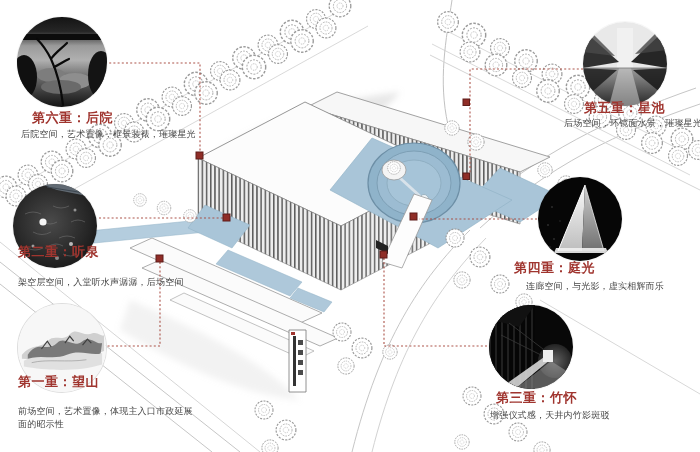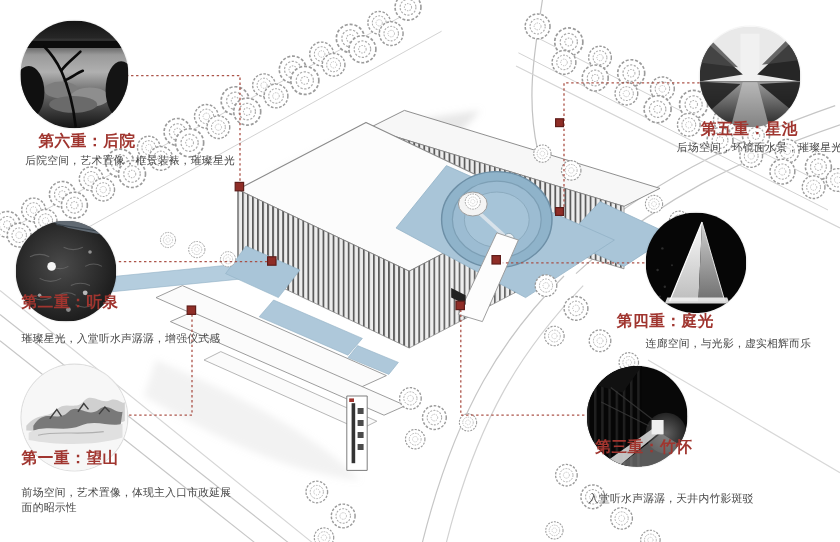--- a/index.html
+++ b/index.html
@@ -294,41 +294,41 @@
         <path d="M36,62 q7,-4 14,0"></path>
     </g>
     <circle cx="30" cy="38" r="3.6" fill="#ffffff" opacity=".95"></circle>
     <circle cx="58" cy="60" r="2" fill="#dddddd" opacity=".8"></circle>
     <circle cx="20" cy="62" r="1.5" fill="#cfcfcf" opacity=".7"></circle>
     <circle cx="62" cy="26" r="1.5" fill="#bbbbbb" opacity=".7"></circle>
     <circle cx="44" cy="74" r="2" fill="#cccccc" opacity=".6"></circle>
   </svg>
 </div>
 <div class="c-title" style="left:18px;top:243px">第二重：听泉</div>
-<div class="c-desc" style="left:18px;top:276px">璀璨星光，入堂听水声潺潺，增强仪式感</div>
+<div class="c-desc" style="left:18px;top:276px">架空层空间，入堂听水声潺潺，后场空间</div>
 
 <div class="photo" style="left:538px;top:177px;width:84px;height:84px">
   <svg viewBox="0 0 84 84">
     <rect width="84" height="84" fill="#060606"></rect>
     <g opacity=".5" fill="#555555">
       <circle cx="14" cy="30" r="1"></circle>
         <circle cx="10" cy="48" r="1"></circle>
         <circle cx="16" cy="62" r="1"></circle>
       <circle cx="22" cy="44" r=".8"></circle>
         <circle cx="12" cy="70" r=".8"></circle>
     </g>
     <polygon points="47,8 20,74 44,74" fill="url(#coneL)"></polygon>
     <polygon points="47,8 44,74 66,74" fill="url(#coneR)"></polygon>
     <polygon points="16,76 70,76 68,71 18,71" fill="#f0f0f0" opacity=".9"></polygon>
     <line x1="47" y1="8" x2="20" y2="74" stroke="#ffffff" stroke-width="1"></line>
     <line x1="47" y1="8" x2="66" y2="74" stroke="#e8e8e8" stroke-width=".8"></line>
   </svg>
 </div>
 <div class="c-title" style="left:514px;top:259px">第四重：庭光</div>
-<div class="c-desc" style="left:538px;top:280px">连廊空间，与光影，虚实相辉而乐</div>
+<div class="c-desc" style="left:526px;top:280px">连廊空间，与光影，虚实相辉而乐</div>
 
 <div class="photo" style="left:18px;top:304px;width:88px;height:88px;box-shadow:0 0 0 1px #dedede">
   <svg viewBox="0 0 90 90">
     <rect width="90" height="90" fill="#f7f7f7"></rect>
     <path d="M4,52 C14,40 22,46 30,38 C38,30 46,40 54,30 C60,24 68,34 76,30 C82,28 86,34 88,32 L88,48 C70,56 40,58 4,56 Z" fill="#c9c9c9" opacity=".85"></path>
     <path d="M10,52 C20,36 30,50 40,40 C48,32 56,46 66,38 C74,32 80,42 86,40 L84,54 C60,62 30,60 10,56 Z" fill="#6f6f6f" opacity=".9"></path>
     <path d="M6,58 C20,50 36,58 50,52 C64,46 76,54 86,50 L86,62 C60,70 28,68 6,64 Z" fill="#e0e0e0"></path>
     <path d="M24,46 l6,-8 4,6 M48,40 l5,-7 4,5 M66,42 l5,-6 4,4" stroke="#3f3f3f" stroke-width="1.2" fill="none"></path>
     <path d="M14,60 C30,56 50,60 70,57" stroke="#9a9a9a" stroke-width="1" fill="none" opacity=".7"></path>
   </svg>
@@ -348,14 +348,14 @@
     <circle cx="66" cy="56" r="17" fill="url(#zhF)" opacity=".8"></circle>
     <polygon points="26,84 62,56 84,70 84,84" fill="#9c9c9c" opacity=".55"></polygon>
     <polygon points="10,84 58,50 62,54 26,84" fill="#d6d6d6" opacity=".9"></polygon>
     <rect x="54" y="45" width="10" height="12" fill="#efefef"></rect>
     <g stroke="#3a3a3a" stroke-width="1" opacity=".8">
       <line x1="20" y1="18" x2="54" y2="44"></line>
         <line x1="12" y1="30" x2="52" y2="50"></line>
     </g>
   </svg>
 </div>
-<div class="c-title" style="left:496px;top:364px">第三重：竹怀</div>
-<div class="c-desc" style="left:490px;top:409px">入堂听水声潺潺，天井内竹影斑驳</div>
+<div class="c-title" style="left:496px;top:389px">第三重：竹怀</div>
+<div class="c-desc" style="left:490px;top:409px">增强仪式感，天井内竹影斑驳</div>
 
 </body></html>

